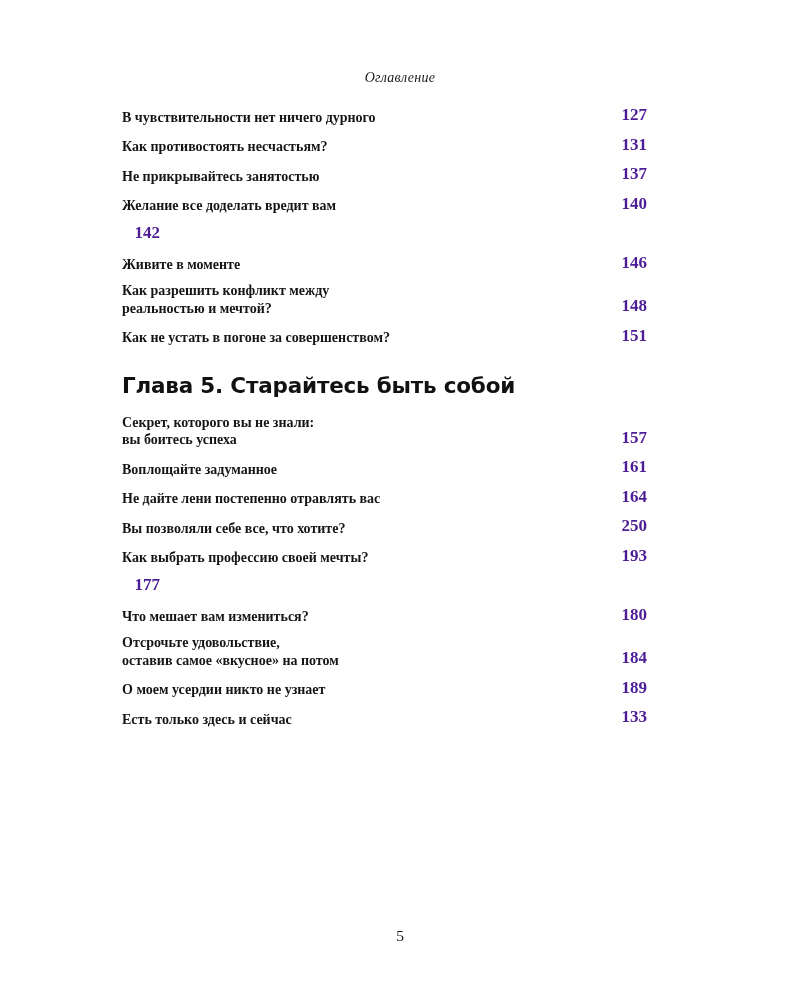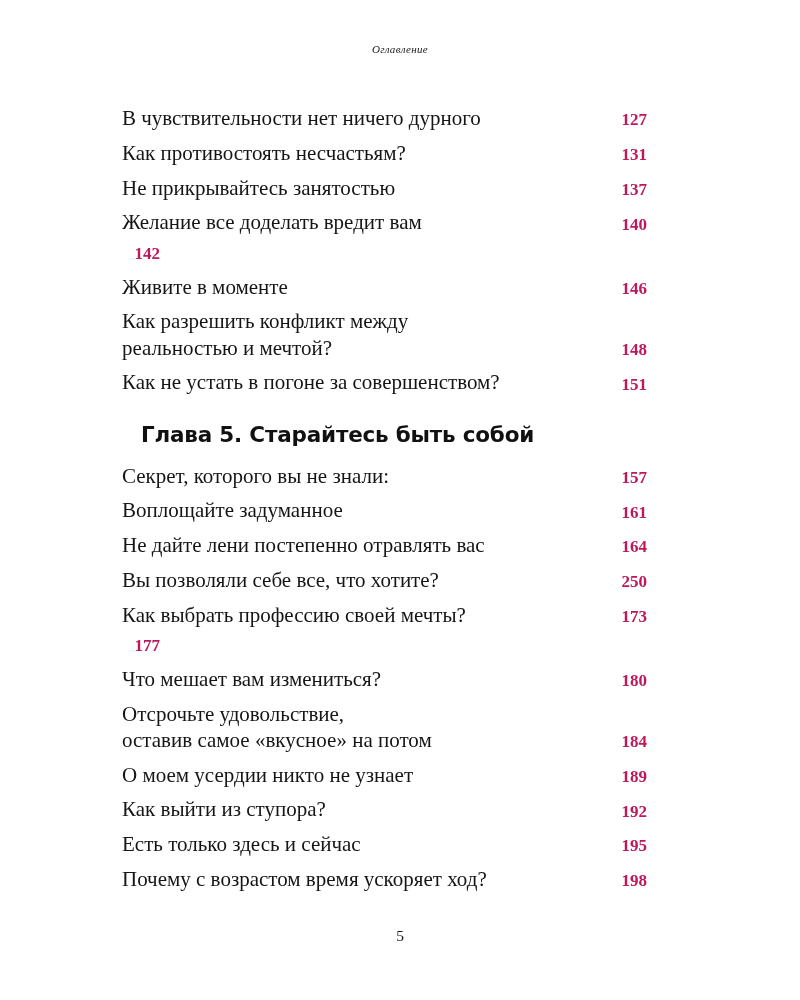--- a/index.html
+++ b/index.html
@@ -20,78 +20,79 @@
     position: absolute;
     left: 0;
     top: 0;
     width: 800px;
     height: 1000px;
     box-sizing: border-box;
   }
 
   .running-head {
     position: absolute;
-    top: 43px;
+    top: 70px;
     left: 0;
     width: 800px;
     text-align: center;
     font-style: italic;
-    font-size: 11px;
+    font-size: 14px;
     letter-spacing: 0.3px;
     color: #1a1a1a;
   }
 
   .toc {
     position: absolute;
     top: 105px;
     left: 122px;
     width: 525px;
   }
 
   .toc-entry {
     display: flex;
     align-items: flex-end;
     justify-content: space-between;
     margin-bottom: 8.5px;
   }
 
   .toc-entry .title {
-    font-size: 21px;
+    font-size: 14px;
     line-height: 1.25;
     color: #151515;
     max-width: 430px;
+    font-weight: bold;
   }
 
   .toc-entry .title .line2 {
     display: block;
   }
 
   .toc-entry .pagenum {
     font-size: 17px;
     font-weight: bold;
-    color: #be185d;
+    color: #4c1d95;
     flex: 0 0 auto;
     min-width: 38px;
     text-align: right;
     padding-bottom: 1px;
   }
 
   .toc-entry.two-line .pagenum {
     align-self: flex-end;
+    margin-top: 6px;
   }
 
   .chapter-heading {
     font-family: "DejaVu Sans", sans-serif;
     font-size: 21.5px;
     font-weight: bold;
     color: #111111;
     margin-top: 26px;
     margin-bottom: 16px;
     letter-spacing: -0.2px;
-    margin-left: 19px;
   }
 
   .folio {
     position: absolute;
     bottom: 55px;
     left: 0;
     width: 800px;
     text-align: center;
     font-size: 15.5px;
     color: #1a1a1a;
@@ -153,20 +154,21 @@
 
     </div>
 
     <div>
 
       <div class="chapter-heading">Глава 5. Старайтесь быть собой</div>
 
       <div class="toc-entry two-line">
         <span class="title">
           <span class="line1">Секрет, которого вы не знали:</span>
+          <span class="line2">вы боитесь успеха</span>
         </span>
         <span class="pagenum">157</span>
       </div>
 
       <div class="toc-entry">
         <span class="title">Воплощайте задуманное</span>
         <span class="pagenum">161</span>
       </div>
 
       <div class="toc-entry">
@@ -175,21 +177,21 @@
       </div>
 
 
       <div class="toc-entry">
         <span class="title">Вы позволяли себе все, что хотите?</span>
         <span class="pagenum">250</span>
       </div>
 
       <div class="toc-entry">
         <span class="title">Как выбрать профессию своей мечты?</span>
-        <span class="pagenum">173</span>
+        <span class="pagenum">193</span>
       </div>
 
       <div class="toc-entry">
         <span class="pagenum">177</span>
       </div>
 
       <div class="toc-entry">
         <span class="title">Что мешает вам измениться?</span>
         <span class="pagenum">180</span>
       </div>
@@ -201,34 +203,26 @@
         </span>
         <span class="pagenum">184</span>
       </div>
 
 
       <div class="toc-entry">
         <span class="title">О моем усердии никто не узнает</span>
         <span class="pagenum">189</span>
       </div>
 
-      <div class="toc-entry">
-        <span class="title">Как выйти из ступора?</span>
-        <span class="pagenum">192</span>
-      </div>
 
       <div class="toc-entry">
         <span class="title">Есть только здесь и сейчас</span>
-        <span class="pagenum">195</span>
-      </div>
-
-      <div class="toc-entry">
-        <span class="title">Почему с возрастом время ускоряет ход?</span>
-        <span class="pagenum">198</span>
-      </div>
+        <span class="pagenum">133</span>
+      </div>
+
 
     </div>
 
   </div>
 
   <div class="folio">5</div>
 
 </div>
 
 </body></html>

